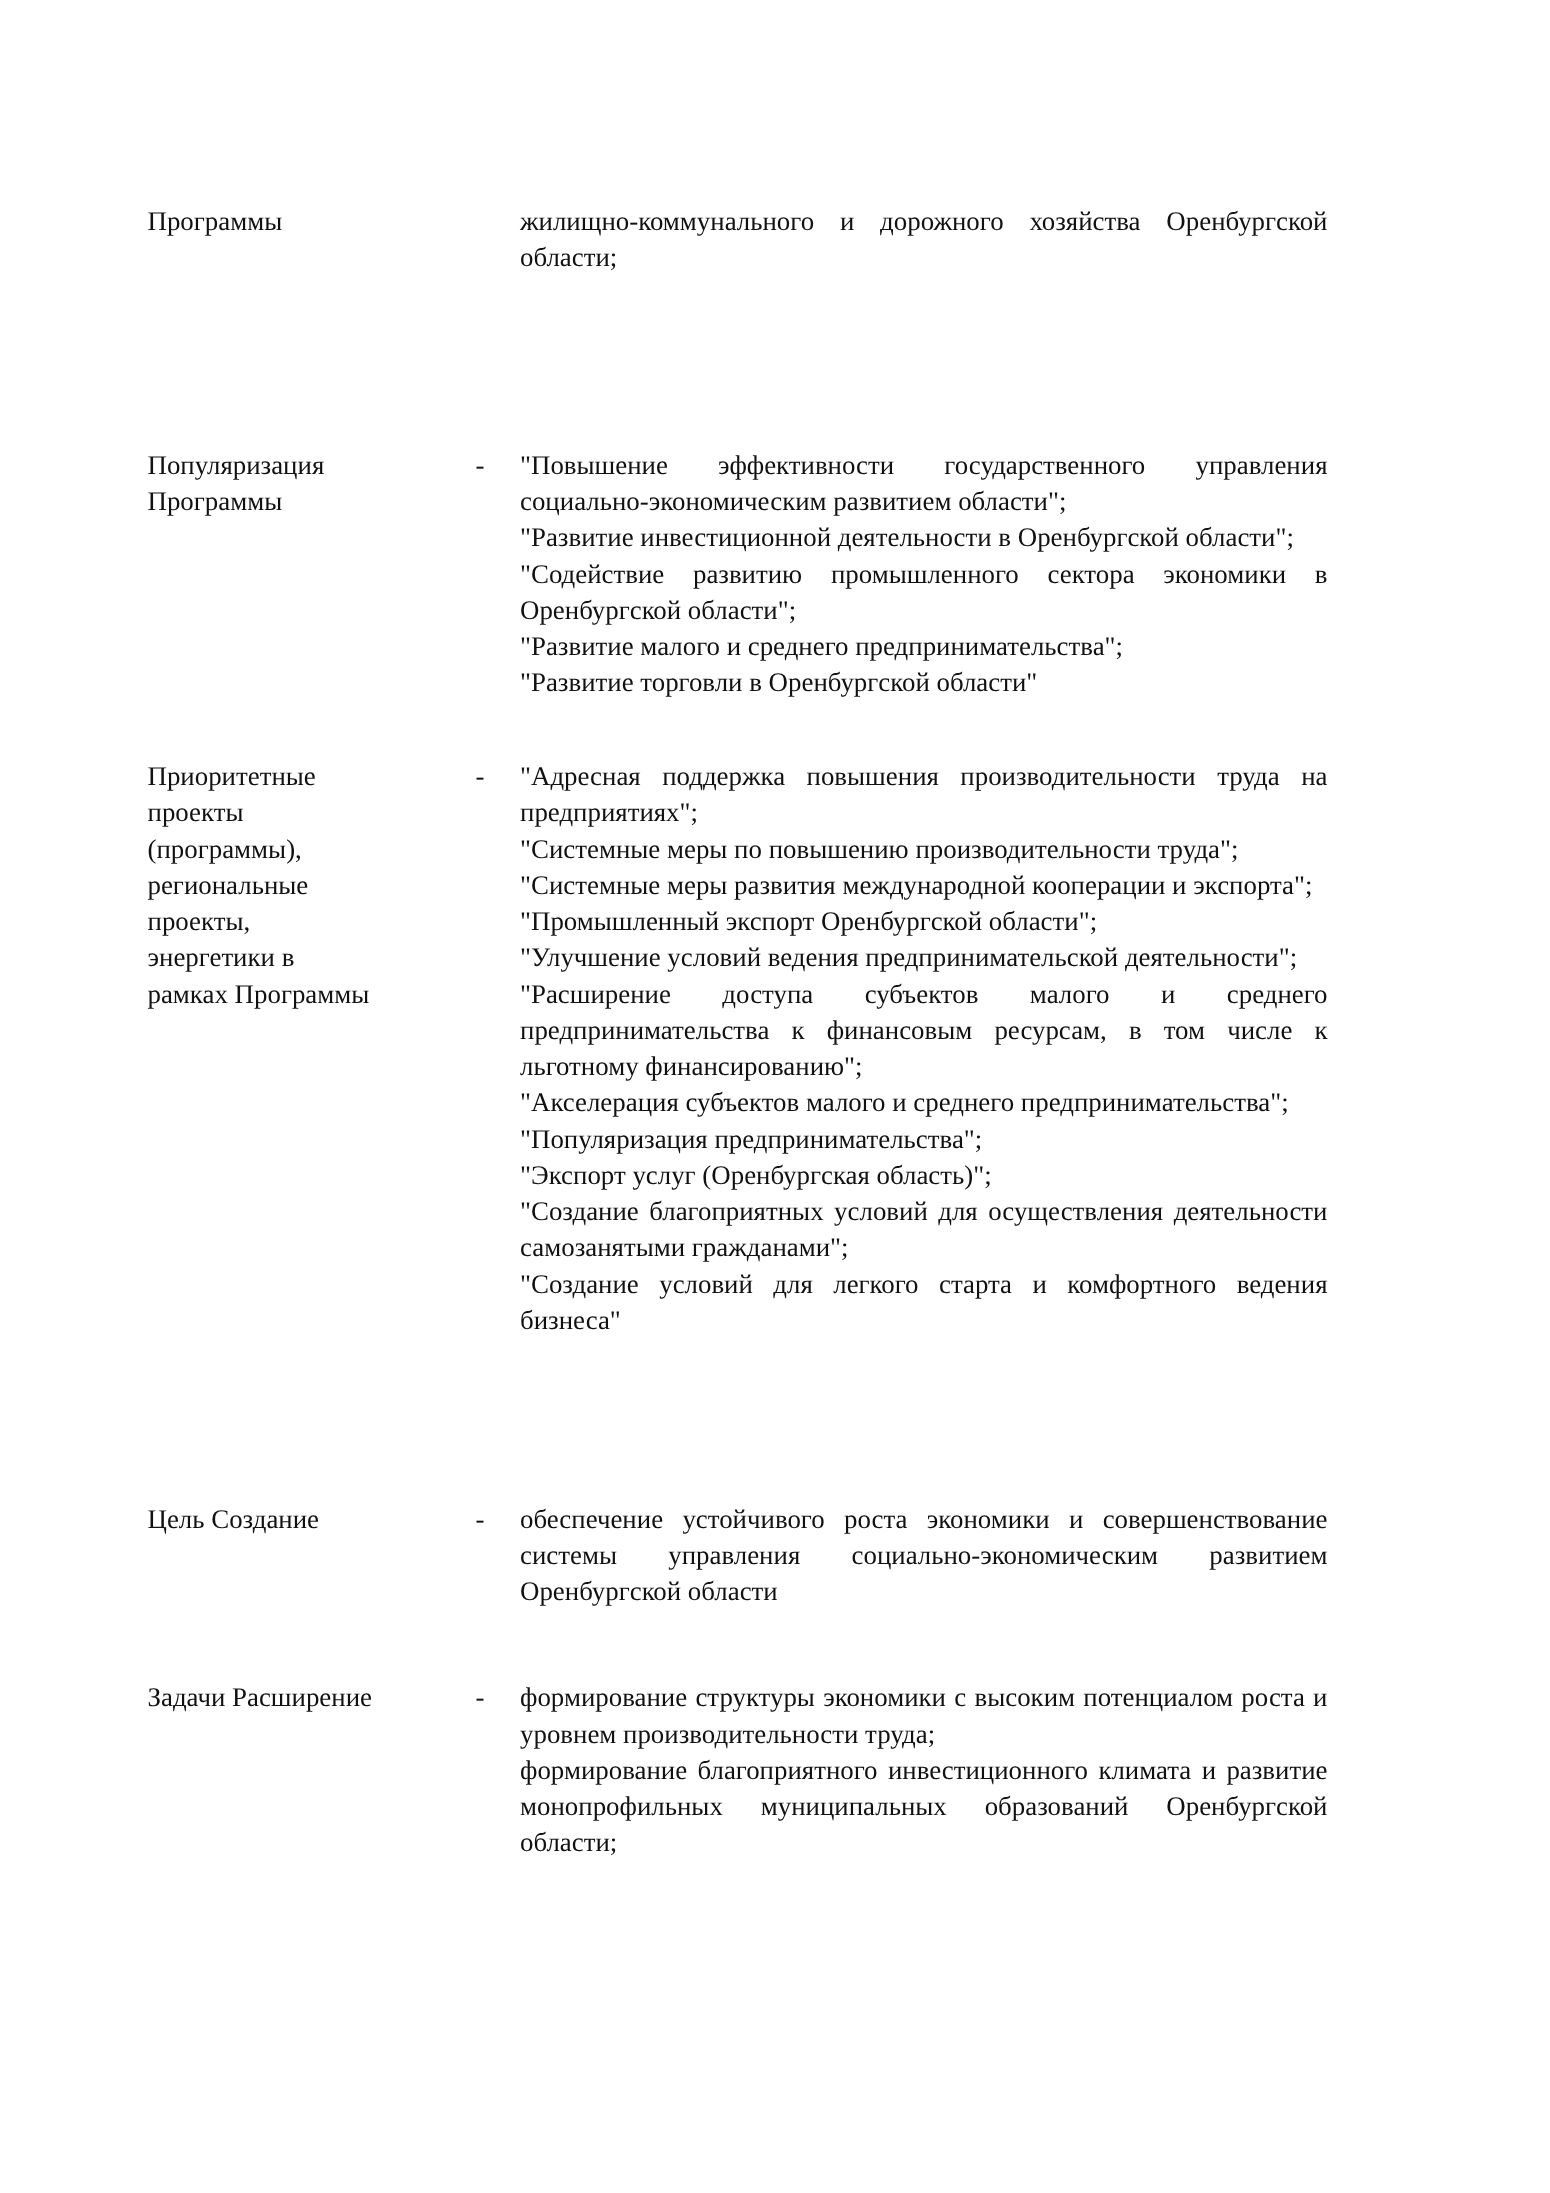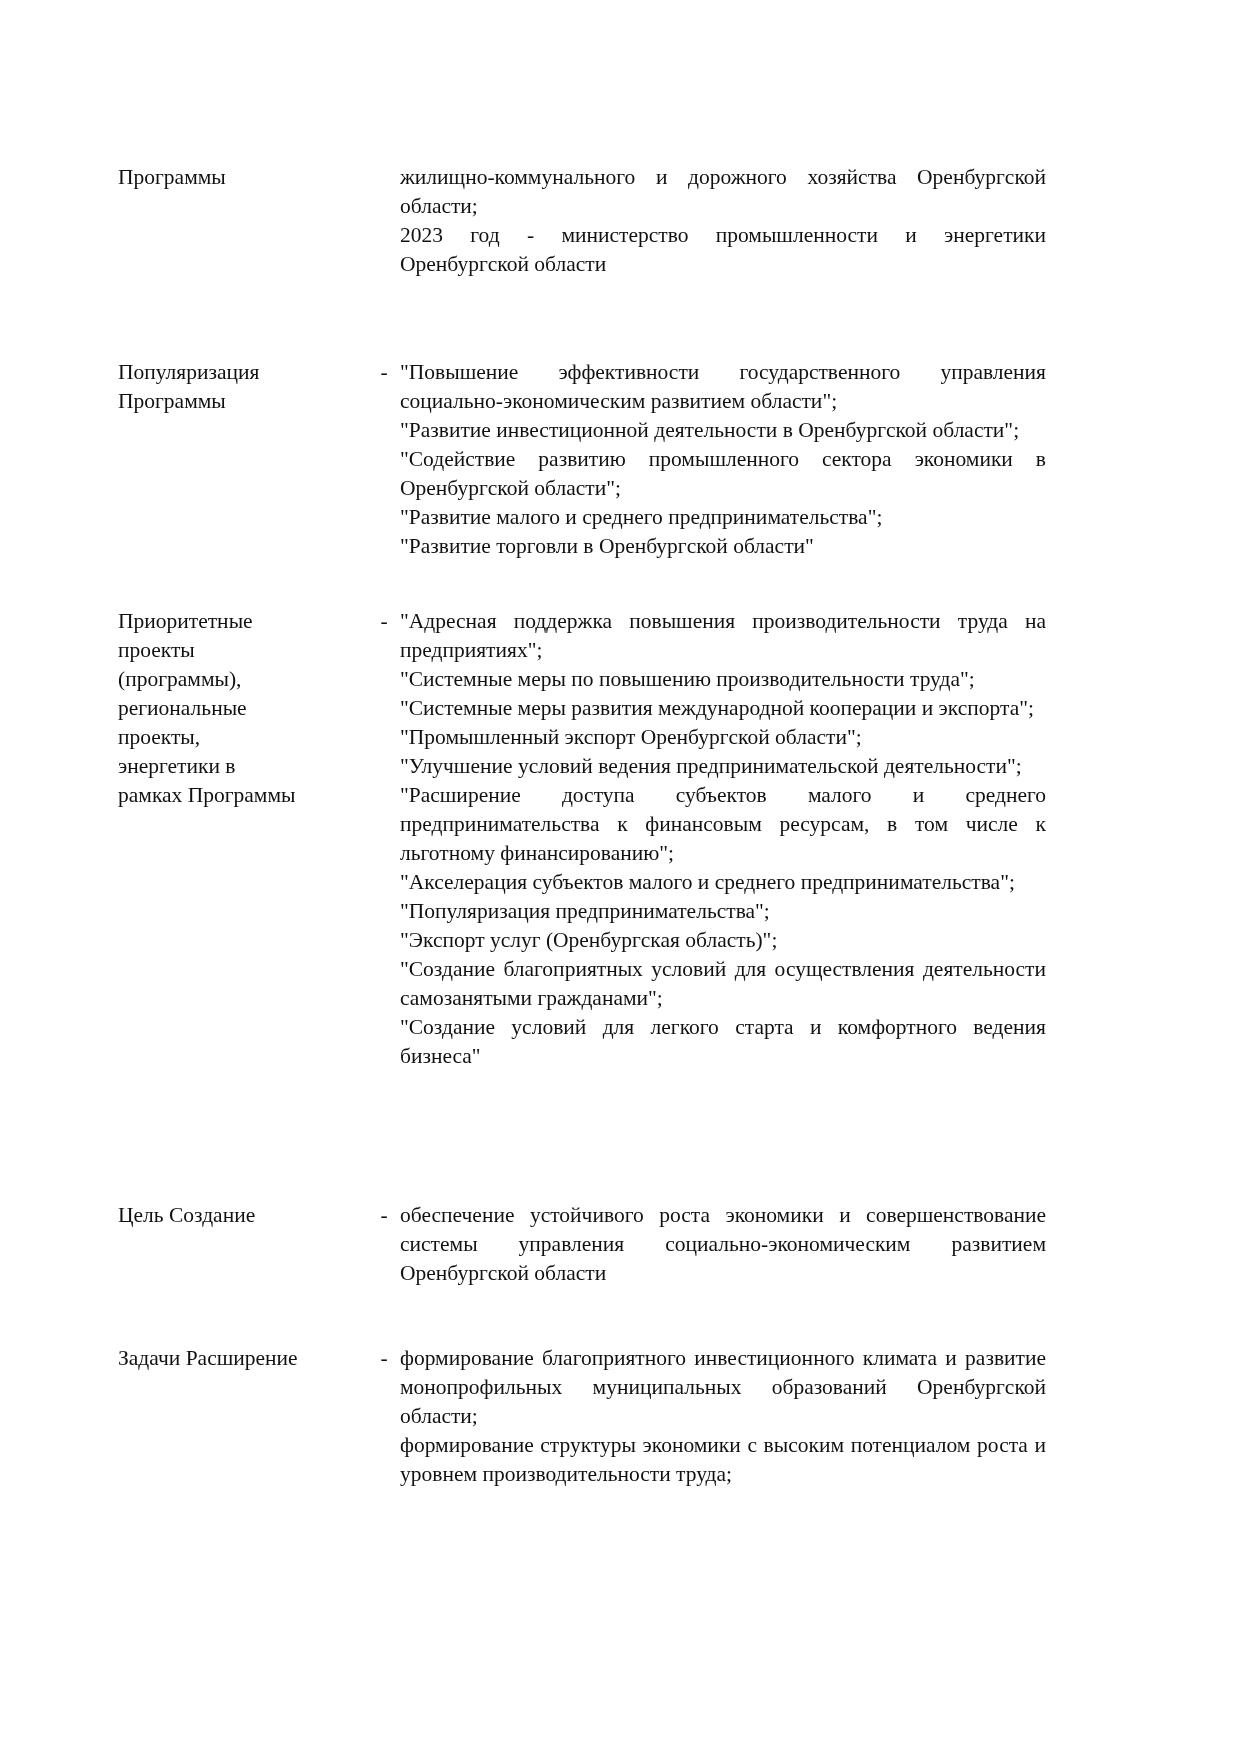--- a/index.html
+++ b/index.html
@@ -10,38 +10,37 @@
     font-size: 21.5px;
     line-height: 29px;
   }
   .page { position: absolute; left: 0; top: 0; width: 1240px; height: 1754px; }
   .section { position: absolute; left: 0; width: 1240px; }
   .label {
     position: absolute; left: 118px; width: 250px;
     white-space: pre-line;
   }
   .dash { position: absolute; left: 378px; width: 12px; text-align: center; }
-  .content { position: absolute; left: 400px; width: 646px; }
+  .content { position: absolute; left: 416px; width: 646px; }
   .para {
     text-align: justify;
     text-align-last: left;
     hyphens: none;
   }
 </style>
 </head>
 <body>
 
 <div class="page">
 
   <div class="section" style="top:163px;">
     <div class="label">Программы</div>
     <div class="dash"></div>
     <div class="content">
       <div class="para">жилищно-коммунального и дорожного хозяйства Оренбургской области;</div>
-      <div class="para">2023 год - министерство промышленности и энергетики Оренбургской области</div>
     </div>
   </div>
 
   <div class="section" style="top:358px;">
     <div class="label">Популяризация
 Программы</div>
     <div class="dash">-</div>
     <div class="content">
       <div class="para">"Повышение эффективности государственного управления социально-экономическим развитием области";</div>
       <div class="para">"Развитие инвестиционной деятельности в Оренбургской области";</div>
@@ -80,18 +79,18 @@
     <div class="dash">-</div>
     <div class="content">
       <div class="para">обеспечение устойчивого роста экономики и совершенствование системы управления социально-экономическим развитием Оренбургской области</div>
     </div>
   </div>
 
   <div class="section" style="top:1344px;">
     <div class="label">Задачи Расширение</div>
     <div class="dash">-</div>
     <div class="content">
+      <div class="para">формирование структуры экономики с высоким потенциалом роста и уровнем производительности труда;</div>
       <div class="para">формирование благоприятного инвестиционного климата и развитие монопрофильных муниципальных образований Оренбургской области;</div>
-      <div class="para">формирование структуры экономики с высоким потенциалом роста и уровнем производительности труда;</div>
     </div>
   </div>
 
 </div>
 
 </body></html>

